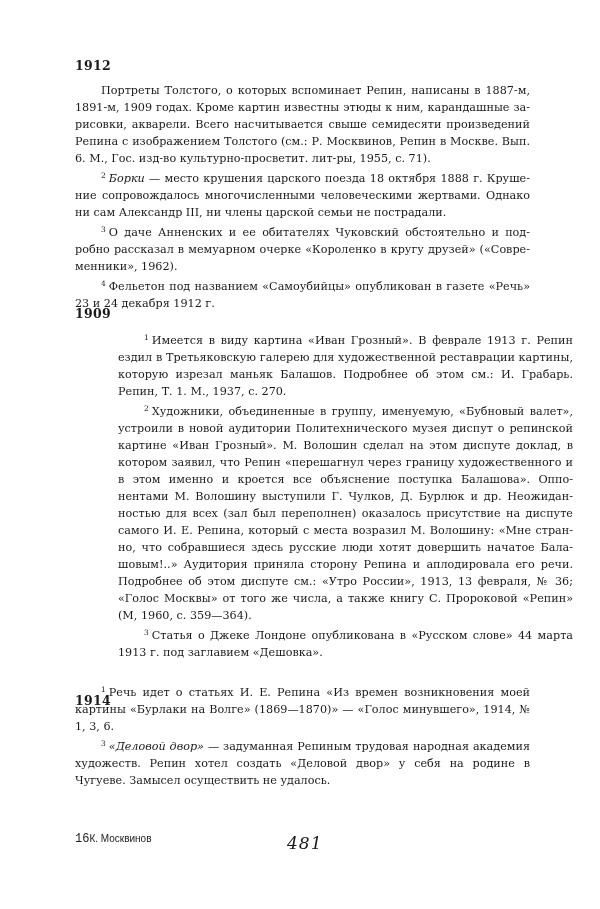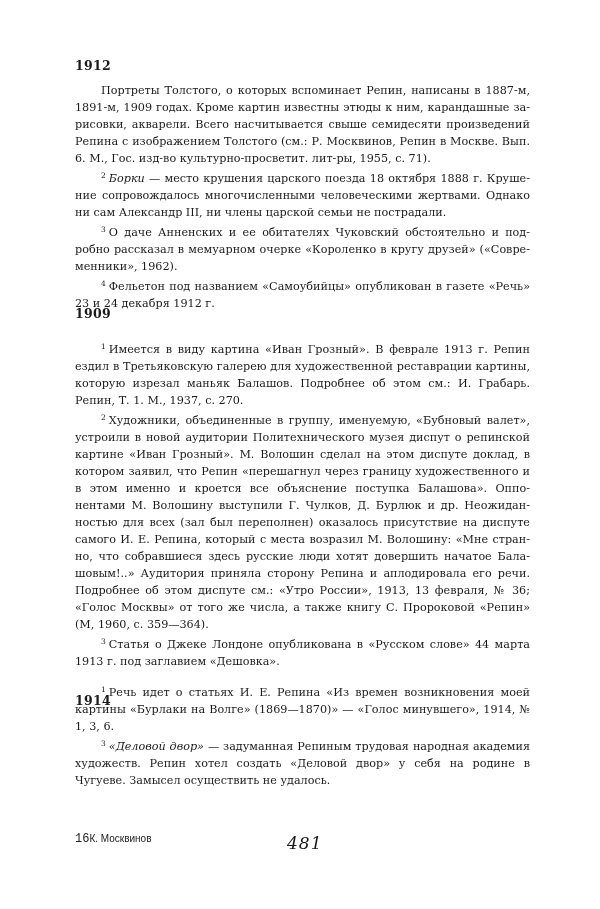--- a/index.html
+++ b/index.html
@@ -89,21 +89,21 @@
     </p>
     <p class="para">
       <span class="sup">3</span><span>О даче Анненских и ее обитателях Чуковский обстоятельно и под­робно рассказал в мемуарном очерке «Короленко в кругу друзей» («Совре­менники», 1962).</span>
     </p>
     <p class="para">
       <span class="sup">4</span><span>Фельетон под названием «Самоубийцы» опубликован в газете «Речь» 23 и 24 декабря 1912 г.</span>
     </p>
   </div>
 
   <div class="year-heading" style="top:306px;">1909</div>
-  <div class="section" style="top:338px;">
+  <div class="section" style="top:329px;margin-left:43px;">
     <p class="para">
       <span class="sup">1</span><span>Имеется в виду картина «Иван Грозный». В феврале 1913 г. Репин ездил в Третьяковскую галерею для художественной реставрации карти­ны, которую изрезал маньяк Балашов. Подробнее об этом см.: И. Грабарь. Репин, Т. 1. М., 1937, с. 270.</span>
     </p>
     <p class="para">
       <span class="sup">2</span><span>Художники, объединенные в группу, именуемую, «Бубновый валет», устроили в новой аудитории Политехнического музея диспут о репин­ской картине «Иван Грозный». М. Волошин сделал на этом диспуте доклад, в котором заявил, что Репин «перешагнул через границу художествен­ного и в этом именно и кроется все объяснение поступка Балашова». Оппо­нентами М. Волошину выступили Г. Чулков, Д. Бурлюк и др. Неожидан­ностью для всех (зал был переполнен) оказалось присутствие на диспуте самого И. Е. Репина, который с места возразил М. Волошину: «Мне стран­но, что собравшиеся здесь русские люди хотят довершить начатое Бала­шовым!..» Аудитория приняла сторону Репина и аплодировала его речи. Подробнее об этом диспуте см.: «Утро России», 1913, 13 февраля, № 36; «Голос Москвы» от того же числа, а также книгу С. Пророковой «Репин» (М, 1960, с. 359—364).</span>
     </p>
     <p class="para">
       <span class="sup">3</span><span>Статья о Джеке Лондоне опубликована в «Русском слове» 44 марта 1913 г. под заглавием «Дешовка».</span>
     </p>
   </div>

